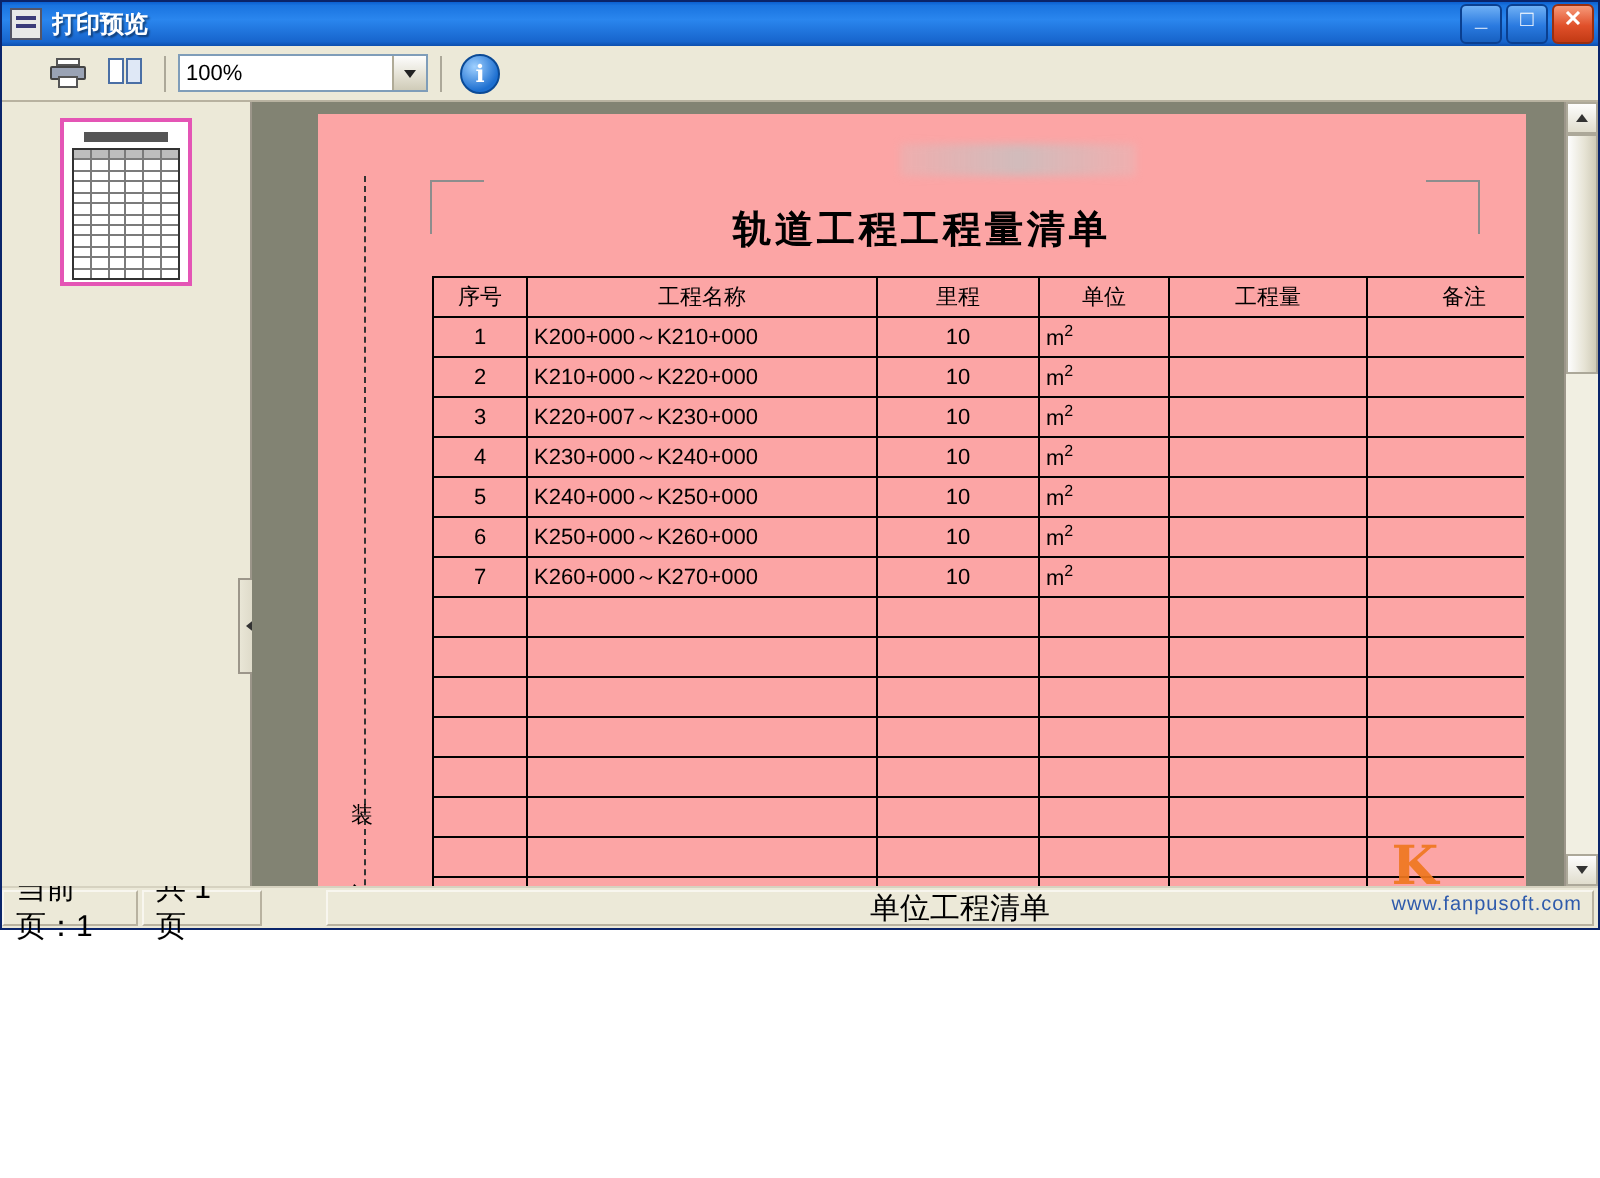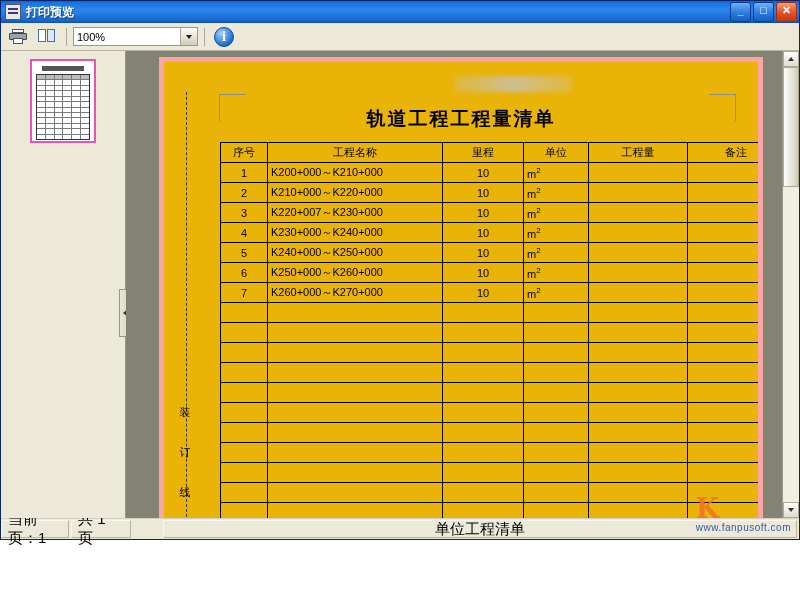--- a/index.html
+++ b/index.html
@@ -11,21 +11,21 @@
     width: 800px;
     height: 589px;
     overflow: hidden;
     font-family: "Liberation Sans", sans-serif;
     font-size: 12px;
   }
   .window {
     position: absolute;
     left: 0; top: 0;
     width: 800px;
-    height: 540px;
+    height: 465px;
     box-sizing: border-box;
     border: 1px solid #0a246a;
     background: #ece9d8;
     display: flex;
     flex-direction: column;
   }
   
   .titlebar {
     height: 22px;
     background: linear-gradient(to bottom, #0b5fd0 0%, #1a74e0 8%, #2a86ee 40%, #1765cd 90%, #0d4fae 100%);
@@ -77,21 +77,21 @@
     border-color: #9a2f10;
   }
   .wbtn span { display:block; margin-top:-1px; }
   
   .toolbar {
     height: 27px;
     background: #ece9d8;
     border-bottom: 1px solid #b8b2a0;
     display: flex;
     align-items: center;
-    padding: 0 4px;
+    padding: 0 20px;
     gap: 3px;
     flex: none;
   }
   .tbtn {
     width: 24px; height: 22px;
     display: flex; align-items: center; justify-content: center;
     border: 1px solid transparent;
   }
   .tsep { width:1px; height:18px; background:#aca899; margin:0 3px; }
   .zoom-combo {
@@ -180,22 +180,22 @@
     background: #828373;
     overflow: hidden;
     position: relative;
   }
   .page {
     position: absolute;
     left: 33px;
     top: 6px;
     width: 604px;
     height: 500px;
-    background: #eab308;
-    border: 5px solid #fca5a5;
+    background: #fca5a5;
+    border: 1px solid #fca5a5;
     box-sizing: border-box;
     overflow: hidden;
   }
   .corner {
     position: absolute;
     width: 26px; height: 26px;
     border: 1px solid #8d8d8d;
   }
   .corner.tl { left: 55px; top: 32px; border-right: none; border-bottom: none; }
   .corner.tr { right: 22px; top: 32px; border-left: none; border-bottom: none; }

